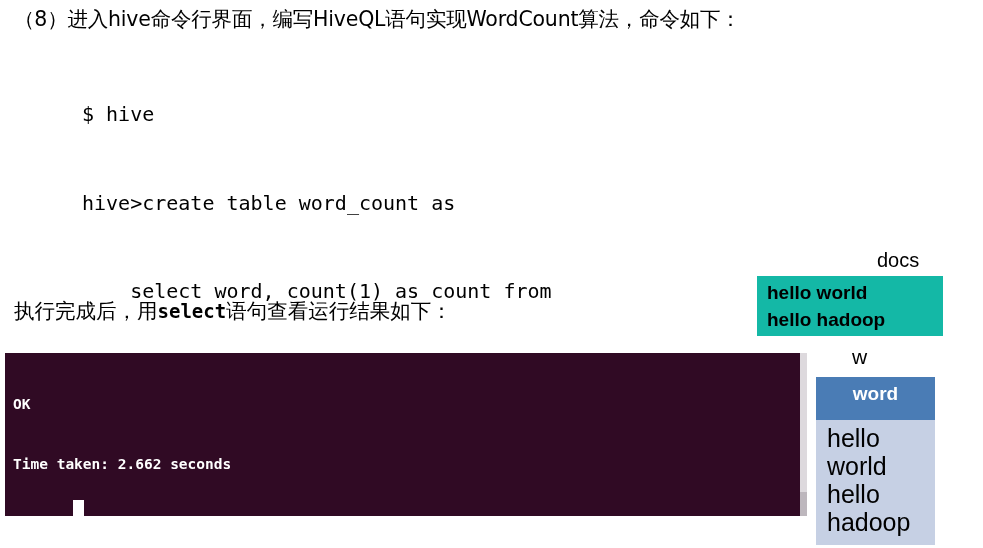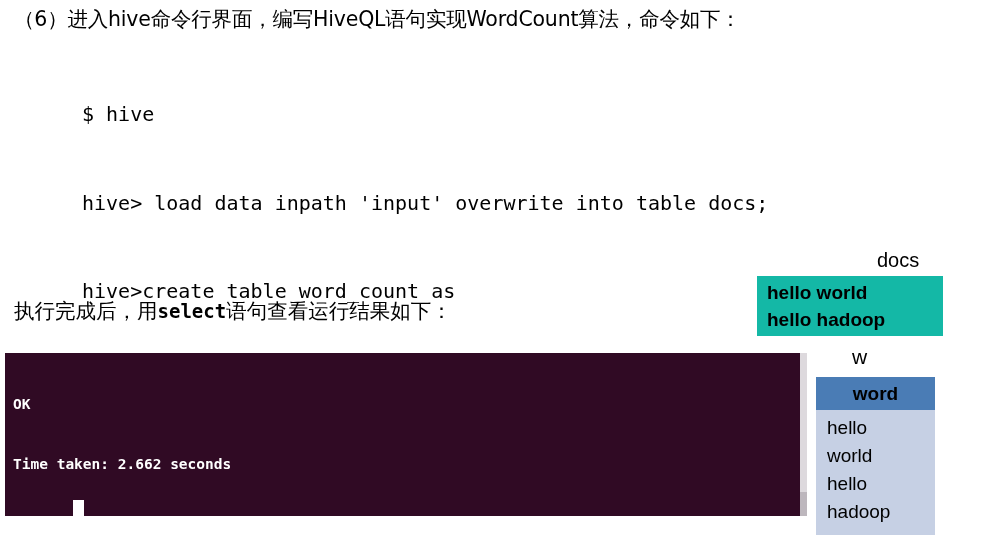--- a/index.html
+++ b/index.html
@@ -156,54 +156,53 @@
   }
   #w-table {
     position: absolute;
     left: 816px;
     top: 377px;
     width: 119px;
     height: 158px;
     box-sizing: border-box;
   }
   #w-table-header {
-    height: 33px;
+    height: 43px;
     background: #4a7cb5;
     font-family: "Liberation Sans", sans-serif;
     font-size: 19px;
     font-weight: bold;
-    color: #000000;
+    color: #ffffff;
     text-align: center;
     line-height: 33px;
   }
   #w-table-body {
     height: 125px;
     background: #c6d0e4;
     padding: 4px 0 0 11px;
     box-sizing: border-box;
   }
   #w-table-body .row {
     display: block;
     font-family: "Liberation Sans", sans-serif;
-    font-size: 19px;
+    font-size: 25px;
     line-height: 28px;
     color: #000;
     white-space: nowrap;
   }
 </style>
 </head>
 <body>
 
 <div id="doc-body">
 
-  <div class="intro-line">（6）进入hive命令行界面，编写HiveQL语句实现WordCount算法，命令如下：</div>
+  <div class="intro-line">（8）进入hive命令行界面，编写HiveQL语句实现WordCount算法，命令如下：</div>
 
   <div class="code-block">
     <span class="code-line">$ hive</span>
-    <span class="code-line">hive&gt; load data inpath 'input' overwrite into table docs;</span>
     <span class="code-line">hive&gt;create table word_count as</span>
     <span class="code-line">    select word, count(1) as count from</span>
     <span class="code-line">    (select explode(split(line,' '))as word from docs) w</span>
     
     
   </div>
 
   <div class="outro-line"><span>执行完成后，用</span><span class="mono">select</span><span>语句查看运行结果如下：</span></div>
 
 </div>

